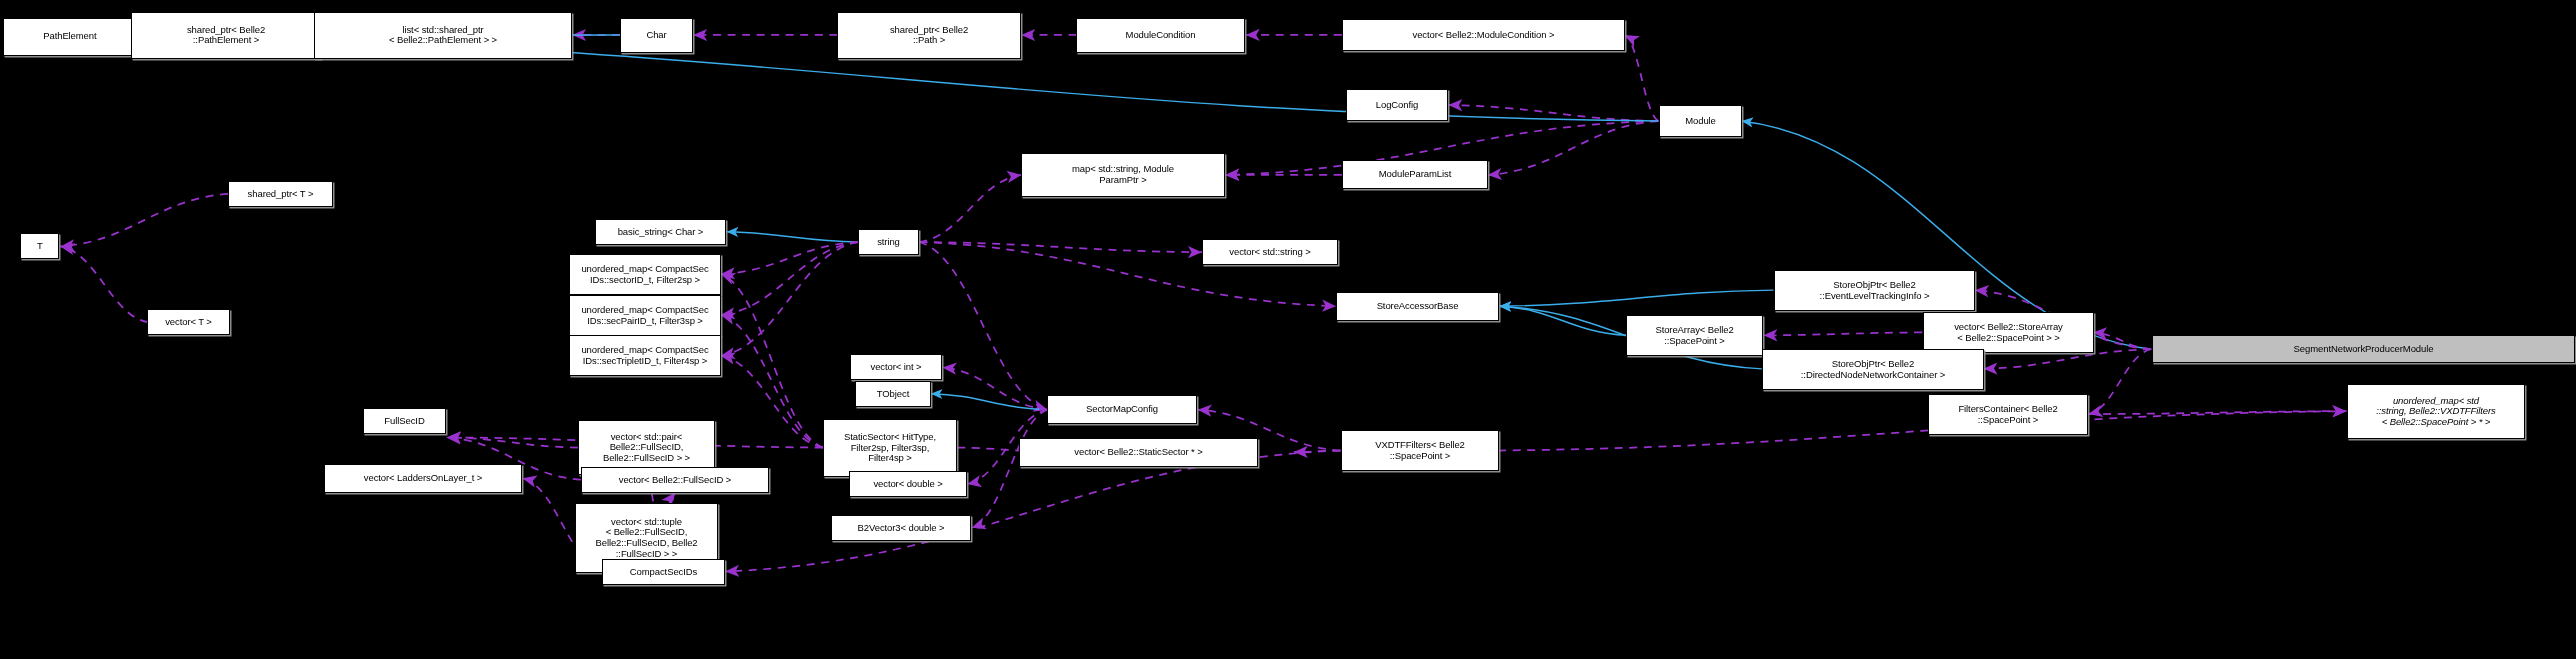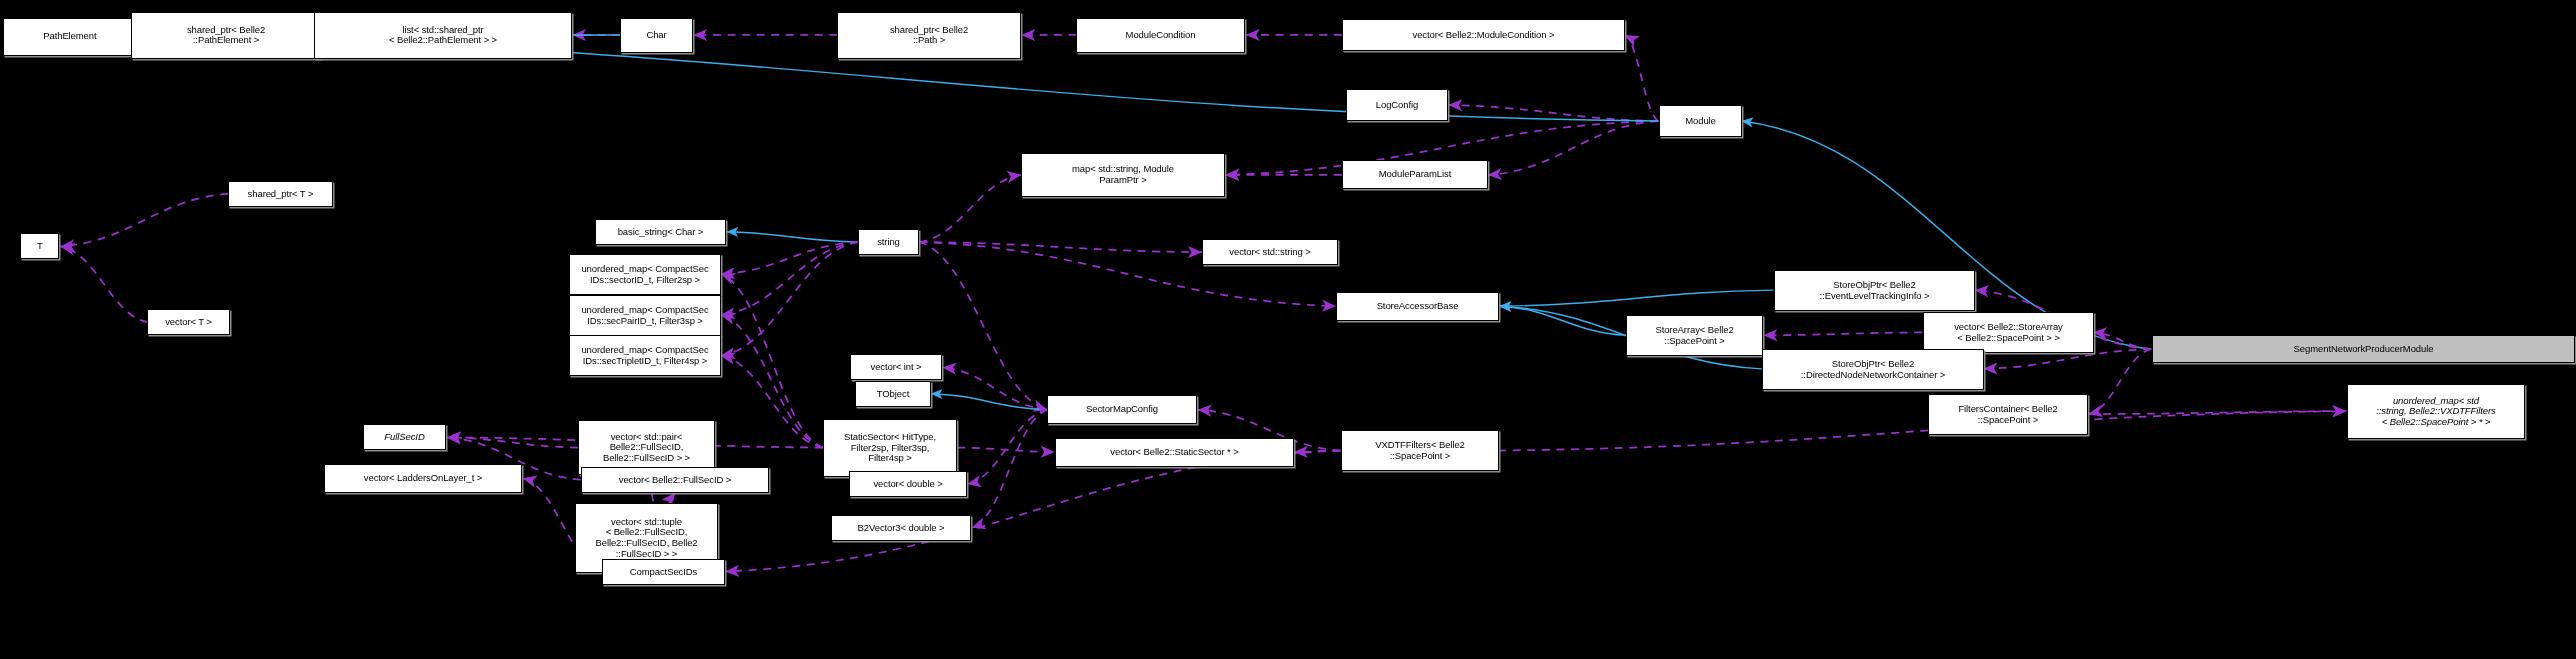--- a/index.html
+++ b/index.html
@@ -157,22 +157,22 @@
 &lt; Belle2::SpacePoint &gt; * &gt;</div>
     <div class="node" style="left: 1928px; top: 394px; width: 160px; height: 41px;">FiltersContainer&lt; Belle2
 ::SpacePoint &gt;</div>
     <div class="node" style="left: 1047px; top: 395px; width: 150px; height: 29px;">SectorMapConfig</div>
     <div class="node" style="left: 823px; top: 419px; width: 134px; height: 58px;">StaticSector&lt; HitType,
 Filter2sp, Filter3sp,
 Filter4sp &gt;</div>
     <div class="node" style="left: 578px; top: 420px; width: 137px; height: 55px;">vector&lt; std::pair&lt;
 Belle2::FullSecID,
 Belle2::FullSecID &gt; &gt;</div>
-    <div class="node" style="left: 363px; top: 424px; width: 83px; height: 26px; font-style: italic;">FullSecID</div>
-    <div class="node" style="left: 1055px; top: 438px; width: 239px; height: 29px;">vector&lt; Belle2::StaticSector * &gt;</div>
+    <div class="node" style="left: 363px; top: 408px; width: 83px; height: 26px;">FullSecID</div>
+    <div class="node" style="left: 1019px; top: 438px; width: 239px; height: 29px;">vector&lt; Belle2::StaticSector * &gt;</div>
     <div class="node" style="left: 1341px; top: 430px; width: 158px; height: 41px;">VXDTFFilters&lt; Belle2
 ::SpacePoint &gt;</div>
     <div class="node" style="left: 581px; top: 467px; width: 188px; height: 26px;">vector&lt; Belle2::FullSecID &gt;</div>
     <div class="node" style="left: 324px; top: 464px; width: 198px; height: 29px;">vector&lt; LaddersOnLayer_t &gt;</div>
     <div class="node" style="left: 849px; top: 471px; width: 118px; height: 26px;">vector&lt; double &gt;</div>
     <div class="node" style="left: 575px; top: 503px; width: 143px; height: 70px;">vector&lt; std::tuple
 &lt; Belle2::FullSecID,
 Belle2::FullSecID, Belle2
 ::FullSecID &gt; &gt;</div>
     <div class="node" style="left: 831px; top: 515px; width: 140px; height: 26px;">B2Vector3&lt; double &gt;</div>

